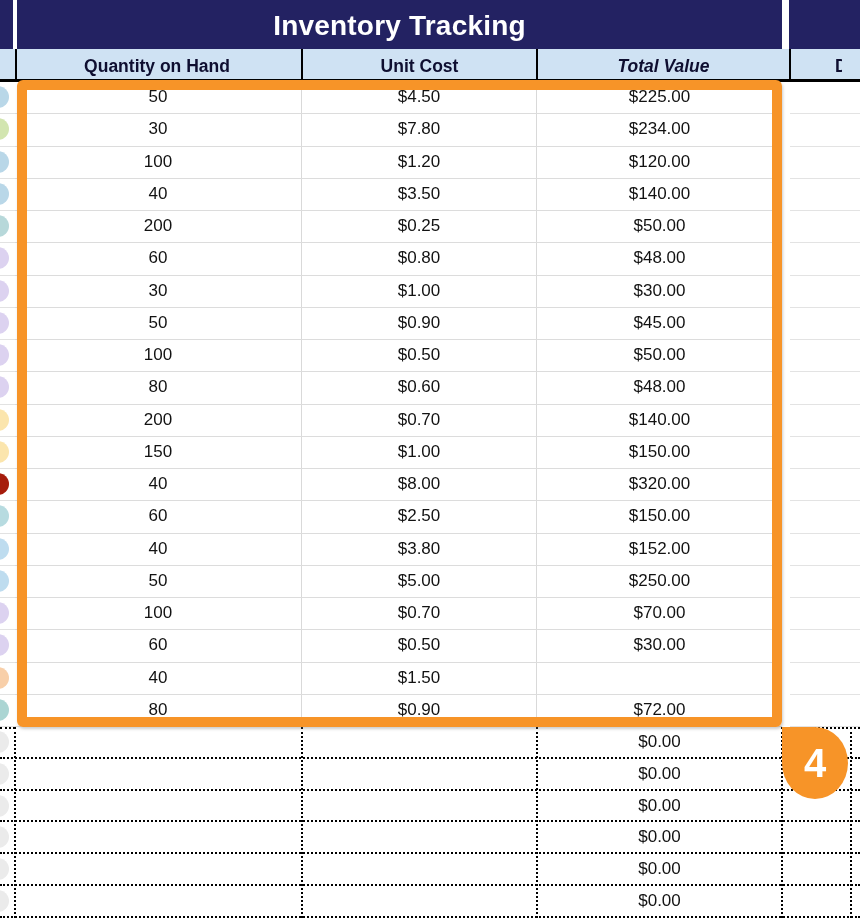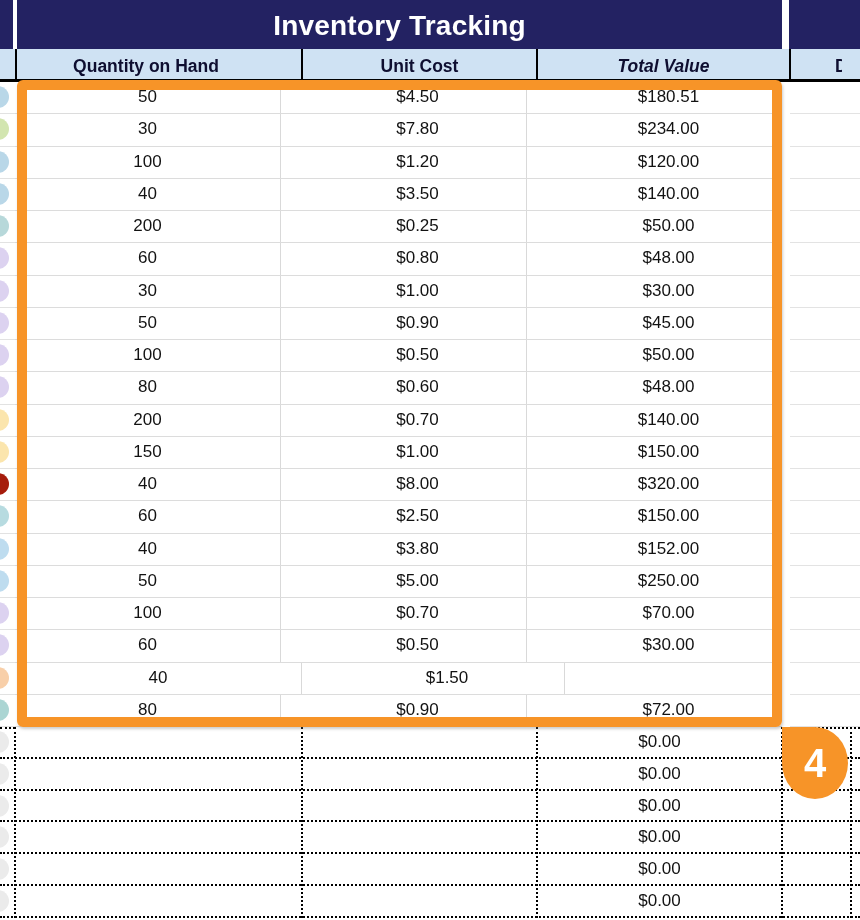--- a/index.html
+++ b/index.html
@@ -17,35 +17,35 @@
     position:absolute; left:17px; top:0; width:765px; height:49px; line-height:51px;
     text-align:center; color:#ffffff; font-size:28px; font-weight:bold; letter-spacing:.2px;
   }
 
   
   .header-band { position:absolute; left:0; top:49px; width:860px; height:33px; background:#cfe2f3; }
   .hcell {
     position:absolute; top:49px; height:33px; line-height:34px; text-align:center;
     font-weight:bold; font-size:17.5px; color:#0e0e30; box-sizing:border-box; overflow:hidden;
   }
-  .h1 { left:4px;  width:284px; }
+  .h1 { left:15px;  width:284px; }
   .h2 { left:303px; width:233px; }
   .h3 { left:538px; width:251px;font-style:italic; }
   .h4 { left:791px; width:51px; text-align:left; padding-left:44px; }
   .vline { position:absolute; top:49px; height:33px; width:2.5px; background:#000; }
   .vl1 { left:14.5px; } .vl2 { left:300.5px; } .vl3 { left:535.5px; } .vl4 { left:788.5px; }
   .header-underline { position:absolute; left:0; top:79px; width:860px; height:3px; background:#000; }
 
   
   .left-strip { position:absolute; left:0; top:82px; width:15px; height:645px; overflow:hidden; }
   .lrow { position:relative; width:15px; height:32.25px; box-sizing:border-box; border-bottom:1.5px solid #e2e2e2; }
   .dot { position:absolute; left:-13px; top:4px; width:22px; height:22px; border-radius:50%; }
 
   .main-rows { position:absolute; left:15px; top:82px; width:767px; height:645px; }
-  .drow { display:flex; height:32.25px; box-sizing:border-box; border-bottom:1.5px solid #dcdcdc;gap:28px; }
+  .drow { display:flex; height:32.25px; box-sizing:border-box; border-bottom:1.5px solid #dcdcdc; }
   .dcell { box-sizing:border-box; line-height:30px; text-align:center; font-size:17px; color:#121212; }
   .c0 { width:287px; border-right:1.5px solid #d9d9d9; }
   .c1 { width:235px; border-right:1.5px solid #d9d9d9; }
   .c2 { width:245px; }
 
   .right-strip { position:absolute; left:790px; top:82px; width:70px; height:645px; }
   .rrow { height:32.25px; box-sizing:border-box; border-bottom:1.5px solid #e3e3e3; }
 
   
   .selection-box {
@@ -154,21 +154,21 @@
         <span class="dot" style="background: rgb(248, 207, 169);"></span>
       </div>
       <div class="lrow">
         <span class="dot" style="background: rgb(171, 213, 211);"></span>
       </div>
     </div>
   <div class="main-rows" id="main-rows">
       <div class="drow">
         <div class="dcell c0">50</div>
         <div class="dcell c1">$4.50</div>
-        <div class="dcell c2">$180.51</div>
+        <div class="dcell c2">$225.00</div>
       </div>
       <div class="drow">
         <div class="dcell c0">30</div>
         <div class="dcell c1">$7.80</div>
         <div class="dcell c2">$234.00</div>
       </div>
       <div class="drow">
         <div class="dcell c0">100</div>
         <div class="dcell c1">$1.20</div>
         <div class="dcell c2">$120.00</div>

